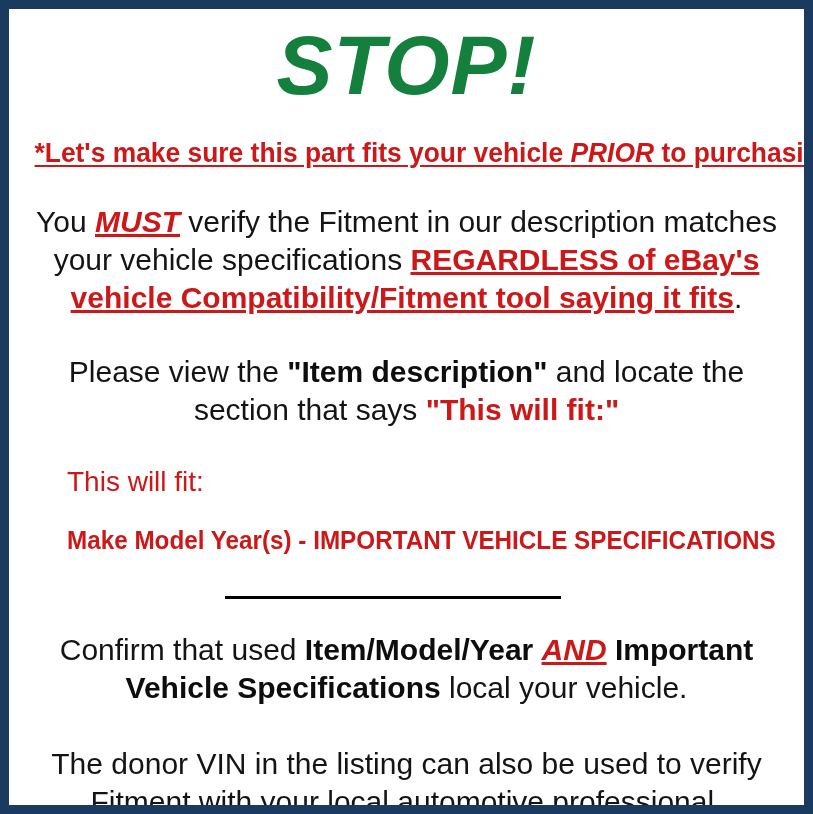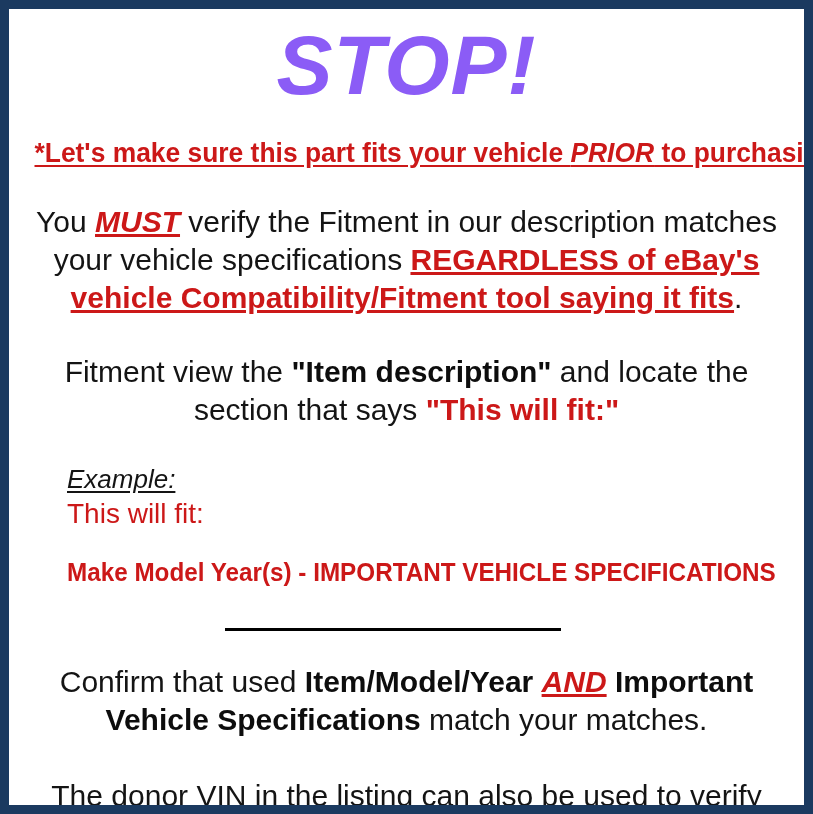--- a/index.html
+++ b/index.html
@@ -23,21 +23,21 @@
     position: relative;
     width: 100%;
     height: 100%;
     box-sizing: border-box;
     padding: 0 10px;
     text-align: center;
   }
 
   
   .headline {
-    color: #8b5cf6;
+    color: #15803d;
     font-weight: bold;
     font-style: italic;
     font-size: 84px;
     line-height: 1.0;
     letter-spacing: 1px;
     margin: 14px 0 0 0;
     text-align: center;
   }
 
   
@@ -155,35 +155,32 @@
 
     <div class="tagline">
       <span class="u">*Let's make sure this part fits your vehicle </span><span class="u it">PRIOR</span><span class="u"> to purchasing*</span>
     </div>
 
     <p class="para p1">
       <span>You </span><span class="red-bi-u">MUST</span><span> verify the Fitment in our description matches your vehicle specifications </span><span class="red-b-u">REGARDLESS of eBay's vehicle Compatibility/Fitment tool saying it fits</span><span>.</span>
     </p>
 
     <p class="para p2">
-      <span>Fitment view the </span><span class="blk-b">"Item description"</span><span> and locate the section that says </span><span class="red-b">"This will fit:"</span>
+      <span>Please view the </span><span class="blk-b">"Item description"</span><span> and locate the section that says </span><span class="red-b">"This will fit:"</span>
     </p>
 
     <div class="example-block">
-      <div>
-        <span class="example-label">Example:</span>
-      </div>
       <div class="example-fit">This will fit:</div>
       <div class="example-spec">Make Model Year(s) - IMPORTANT VEHICLE SPECIFICATIONS</div>
     </div>
 
     <div class="divider-wrap">
       <span class="divider"></span>
     </div>
 
     <p class="para p3">
-      <span>Confirm that used </span><span class="blk-b">Item/Model/Year</span><span> </span><span class="red-bi-u">AND</span><span> </span><span class="blk-b">Important Vehicle Specifications</span><span> match your matches.</span>
+      <span>Confirm that used </span><span class="blk-b">Item/Model/Year</span><span> </span><span class="red-bi-u">AND</span><span> </span><span class="blk-b">Important Vehicle Specifications</span><span> local your vehicle.</span>
     </p>
 
     <p class="para p4">The donor VIN in the listing can also be used to verify Fitment with your local automotive professional.</p>
 
   </div>
 </div>
 
 </body></html>

